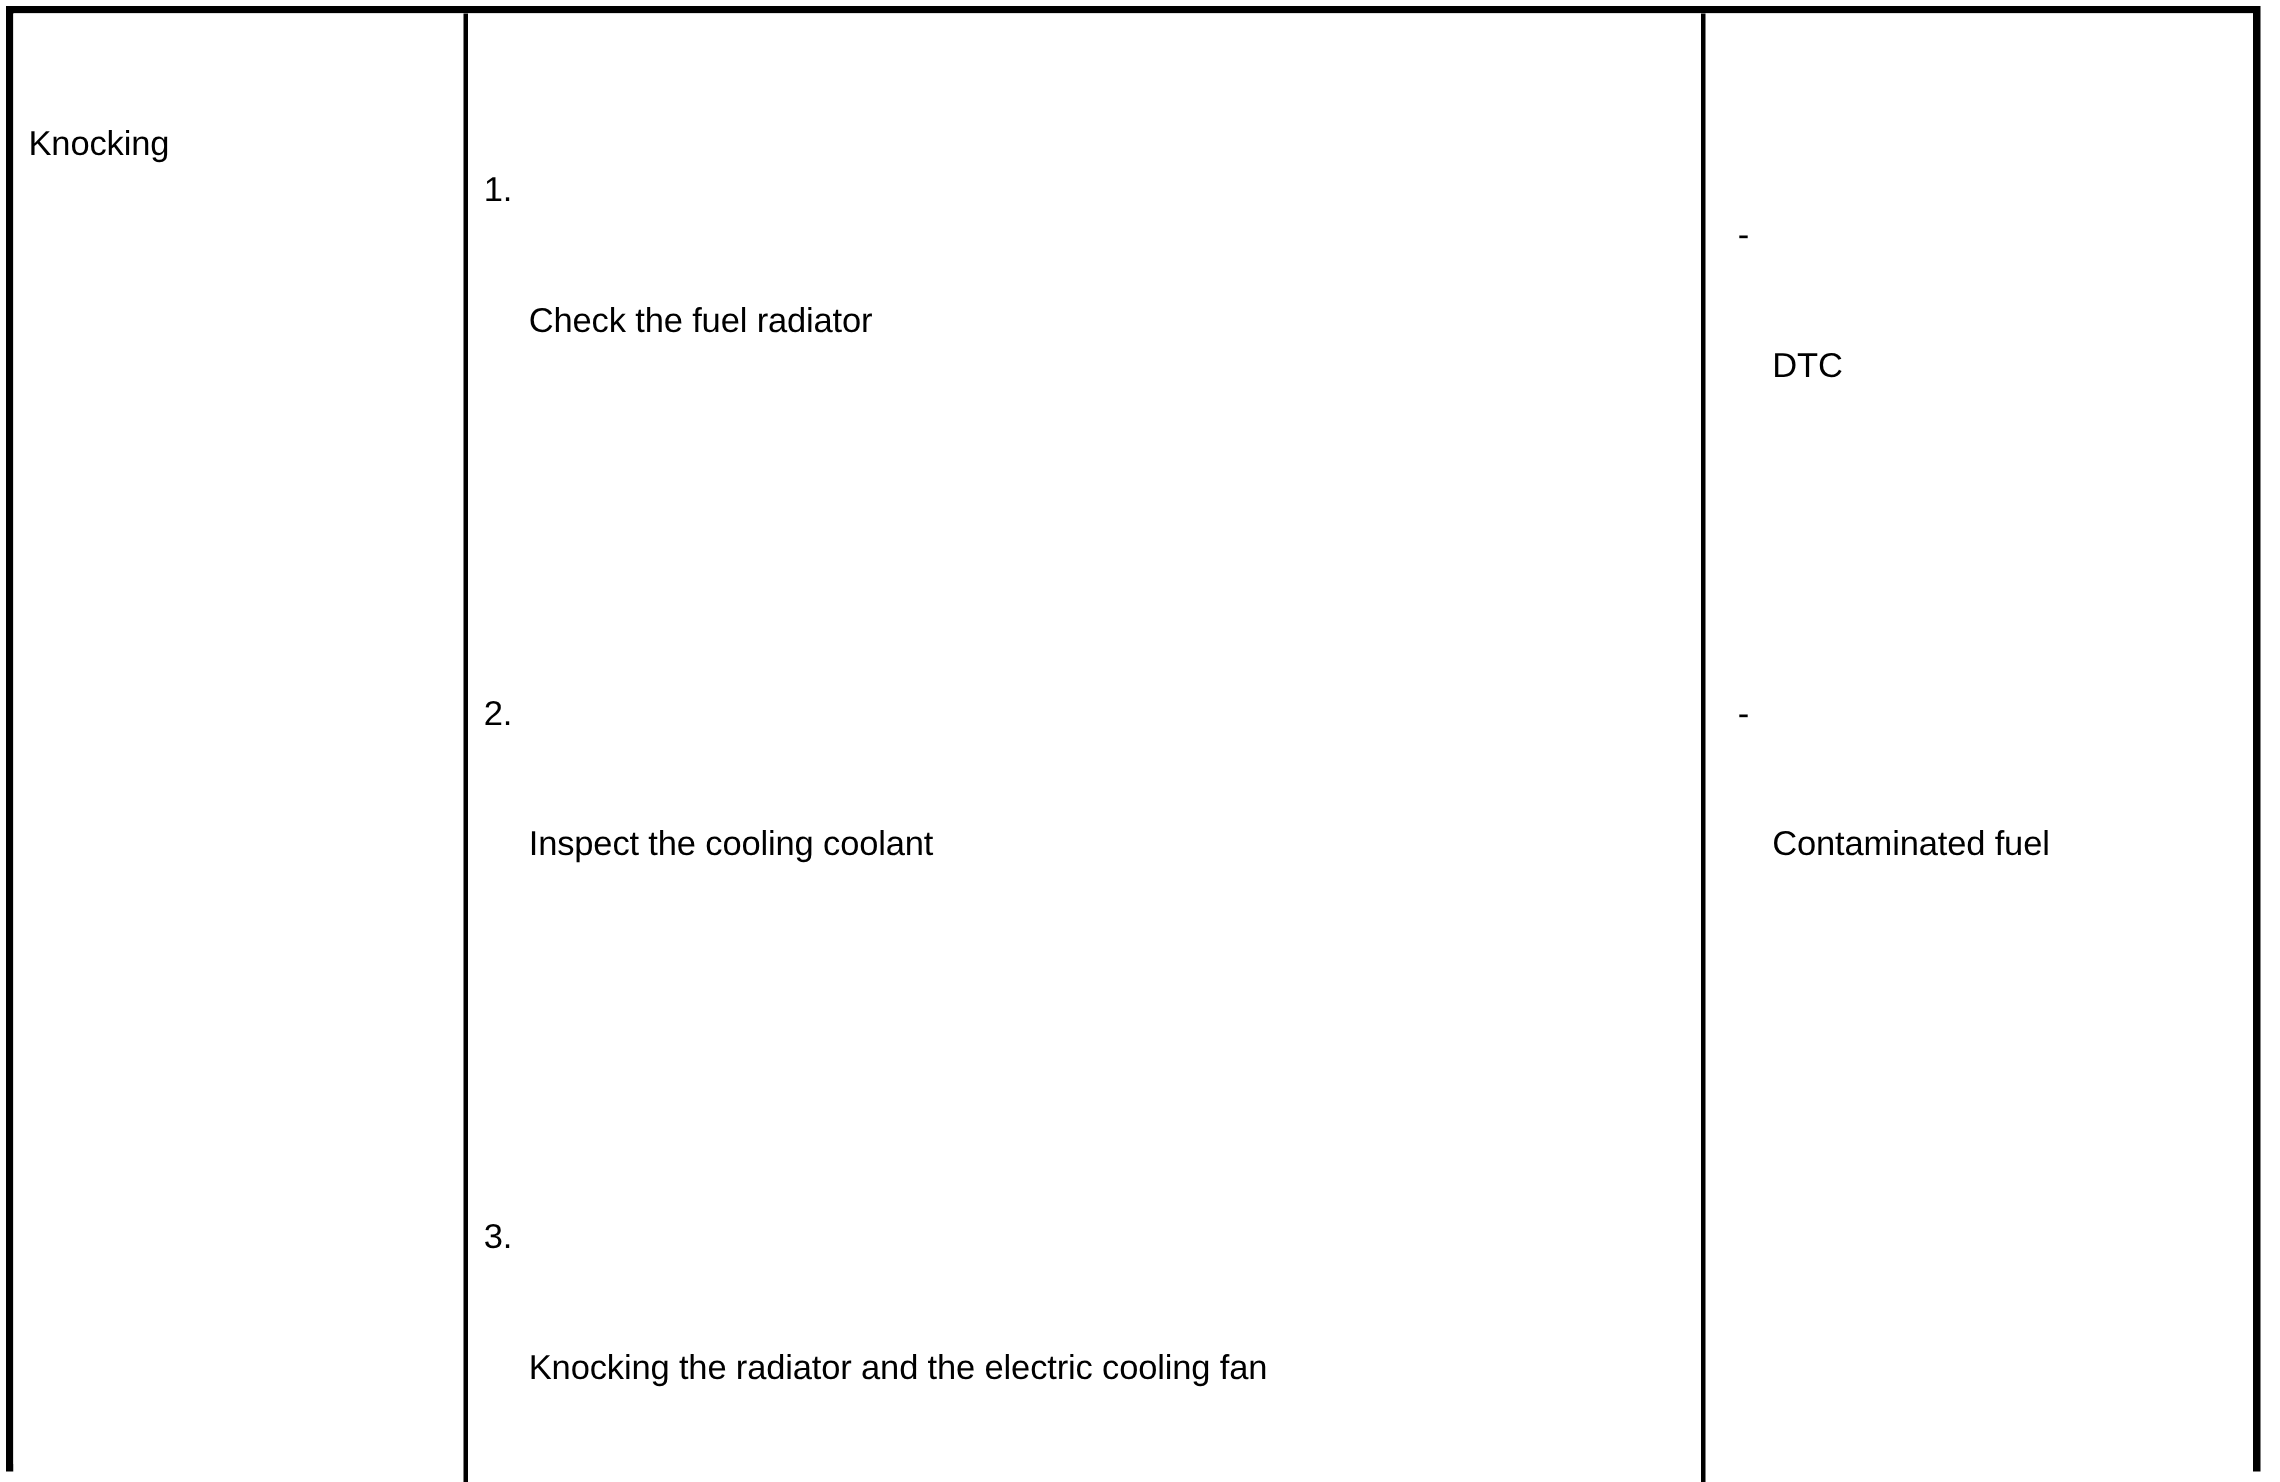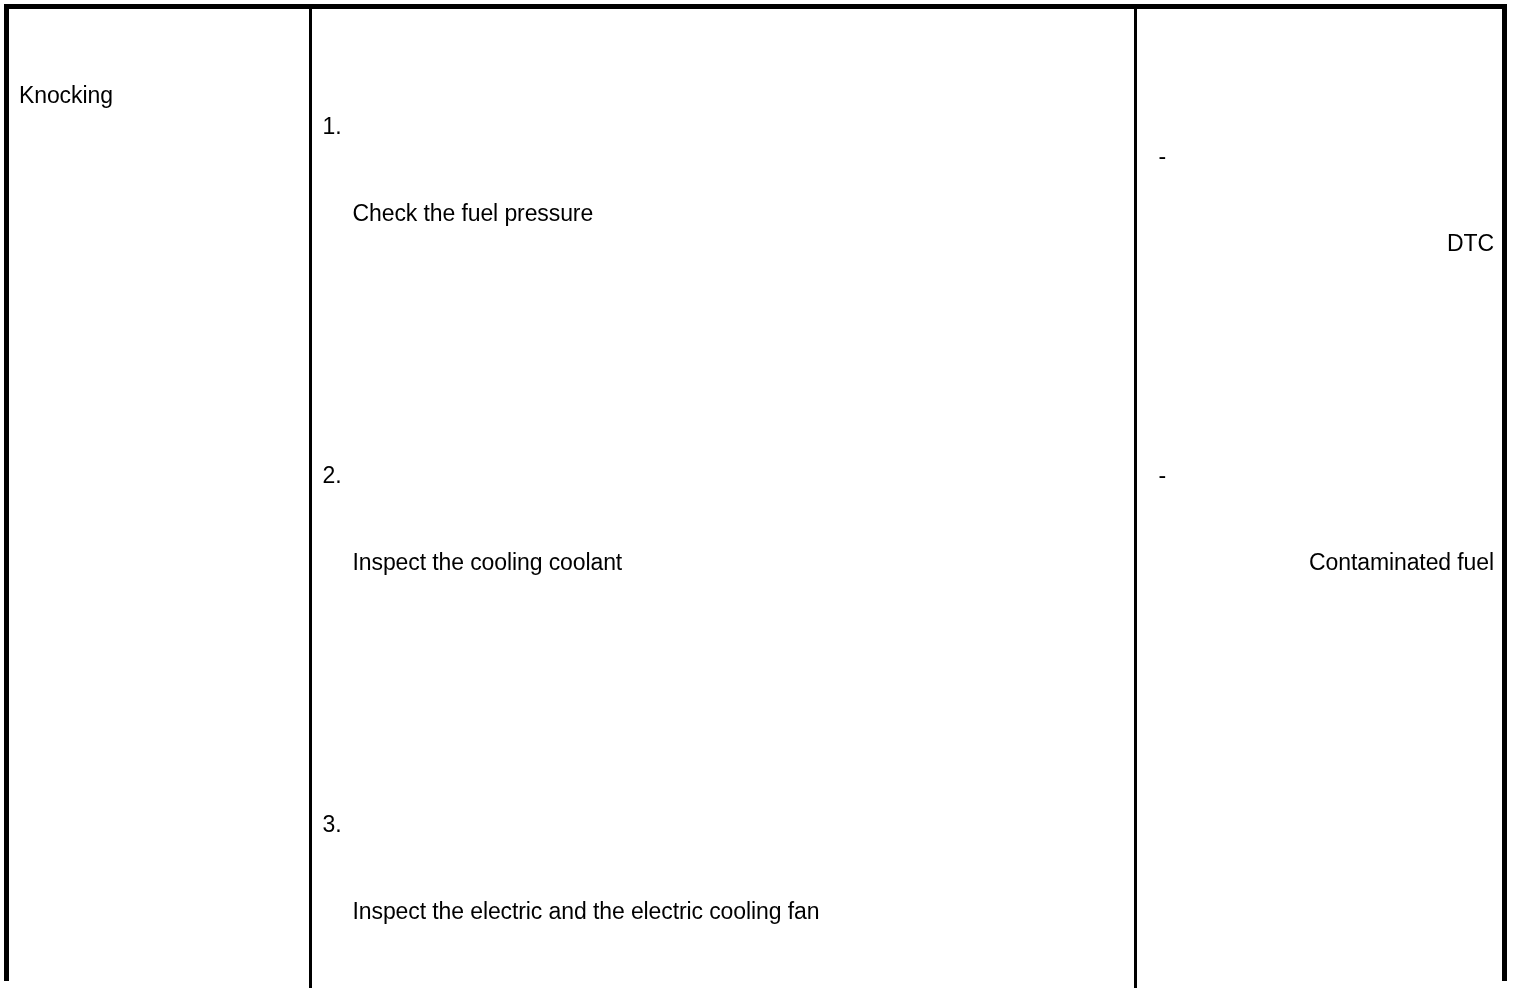--- a/index.html
+++ b/index.html
@@ -107,21 +107,21 @@
   .bullet {
     display: block;
     position: relative;
     padding-left: 23px;
   }
   .bullet > .dash {
     position: absolute;
     left: 0;
     top: 0;
   }
-  .bullet > .body { display: block; text-align: right; }
+  .bullet > .body { display: block; }
 
   .vcenter-block {
     position: absolute;
     left: 11px;
     right: 8px;
   }
 </style>
 </head>
 <body>
 
@@ -143,33 +143,33 @@
               </div>
             </div>
           </td>
 
           <td class="col-chk">
             <div class="cell-inner">
               <div class="txt chk-list">
 
                 <span class="step">
                   <span class="num">1.</span>
-                  <span class="body">Check the fuel pressure</span>
+                  <span class="body">Check the fuel radiator</span>
                 </span>
                 <div class="gap-lg"></div>
 
                 <span class="step">
                   <span class="num">2.</span>
                   <span class="body">Inspect the cooling coolant</span>
                 </span>
                 <div class="gap-lg"></div>
 
                 <span class="step">
                   <span class="num">3.</span>
-                  <span class="body">Inspect the electric and the electric cooling fan</span>
+                  <span class="body">Knocking the radiator and the electric cooling fan</span>
                 </span>
                 
 
                 
 
               </div>
             </div>
           </td>
 
           <td class="col-cause">

